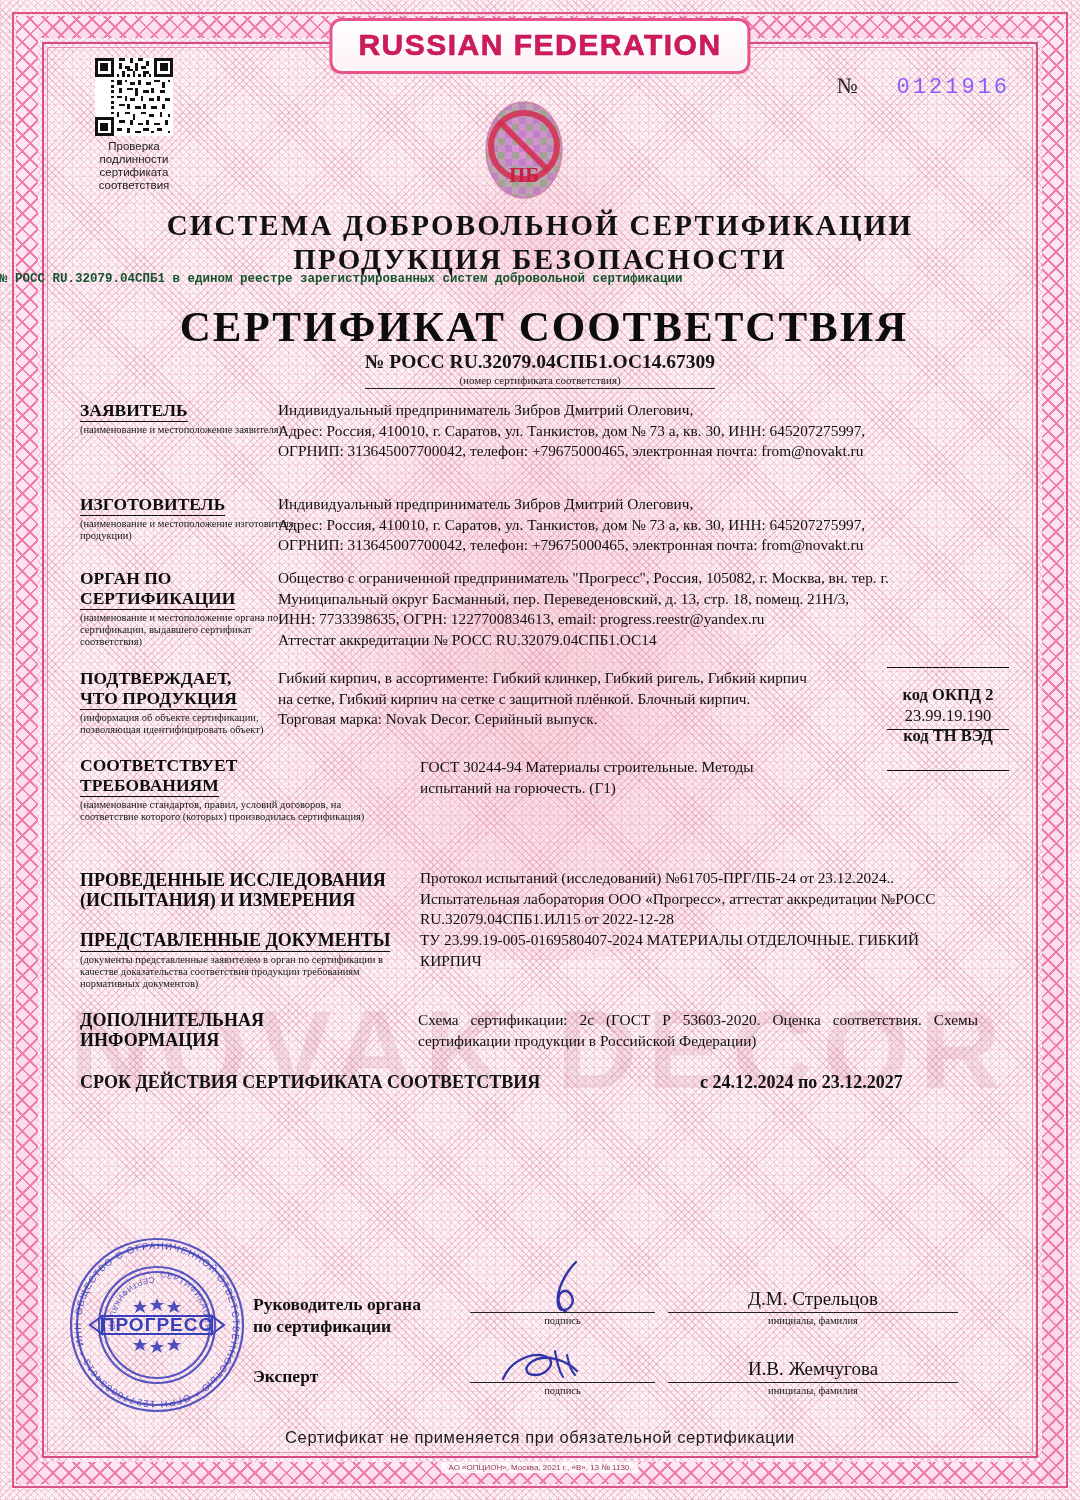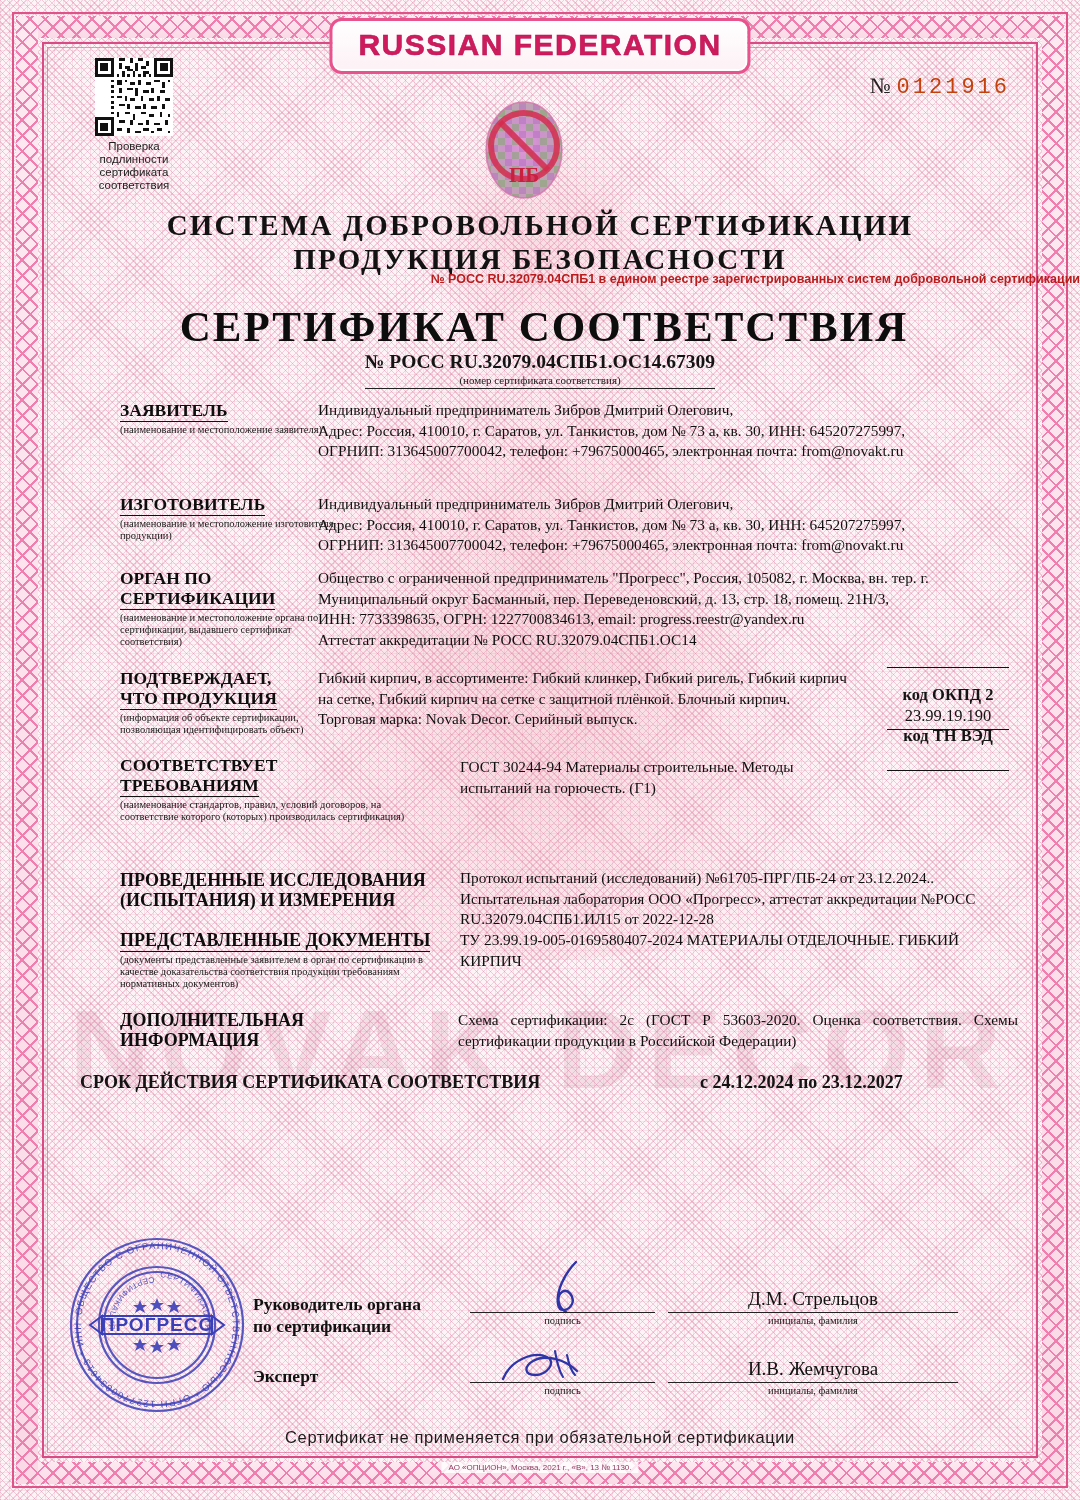--- a/index.html
+++ b/index.html
@@ -129,43 +129,43 @@
     font-size: 11.5px; line-height: 13px; color: #1c1c1c;
   }
 
   
   .cert-no {
     position: absolute; right: 70px; top: 72px;
     font-family: "Liberation Serif", serif;
     font-size: 24px; white-space: nowrap;
   }
   .cert-no .hash { color: #222; font-size: 22px; }
-  .cert-no .num  { color: #c2410c; letter-spacing: 3px; font-family: "Liberation Mono", monospace; font-size: 22px; }
+  .cert-no .num  { color: #8b5cf6; letter-spacing: 3px; font-family: "Liberation Mono", monospace; font-size: 22px; margin-left: 33px; }
 
   
   .emblem {
     position: absolute; left: 470px; top: 96px;
     width: 108px; height: 108px;
   }
 
   
   .sys-title {
     position: absolute; left: 0; right: 0; top: 208px;
     text-align: center;
     font-family: "Liberation Serif", serif;
     font-weight: bold; font-size: 29px;
     letter-spacing: 2.2px; line-height: 34px;
     color: #121212;
   }
   .sys-reg {
     position: absolute; left: 0; right: 0; top: 272px;
-    text-align: right;
-    font-family: Liberation Sans, sans-serif;
+    text-align: left;
+    font-family: Liberation Mono, monospace;
     font-weight: bold; font-size: 12.5px;
-    color: #b91c1c;
+    color: #14532d;
   }
   .main-title {
     position: absolute; left: 0; right: 0; top: 302px;
     text-align: center;
     font-family: "Liberation Serif", serif;
     font-weight: bold; font-size: 43px;
     letter-spacing: 2px;
     color: #0d0d0d;
     padding-left: 8px;
   }
@@ -180,21 +180,21 @@
     padding-bottom: 16px;
   }
   .main-no-cap {
     position: absolute; left: 0; right: 0; top: 374px;
     text-align: center;
     font-family: "Liberation Serif", serif;
     font-size: 11px; color: #222;
   }
 
   
-  .row { position: absolute; margin-left: 40px; }
+  .row { position: absolute; }
   .label-h {
     font-family: "Liberation Serif", serif;
     font-weight: bold;
     font-size: 17.5px;
     line-height: 20px;
     color: #0d0d0d;
   }
   .label-h.ul { border-bottom: 1.6px solid #111; display: inline-block; padding-bottom: 1px; }
   .label-sub {
     font-family: "Liberation Serif", serif;

